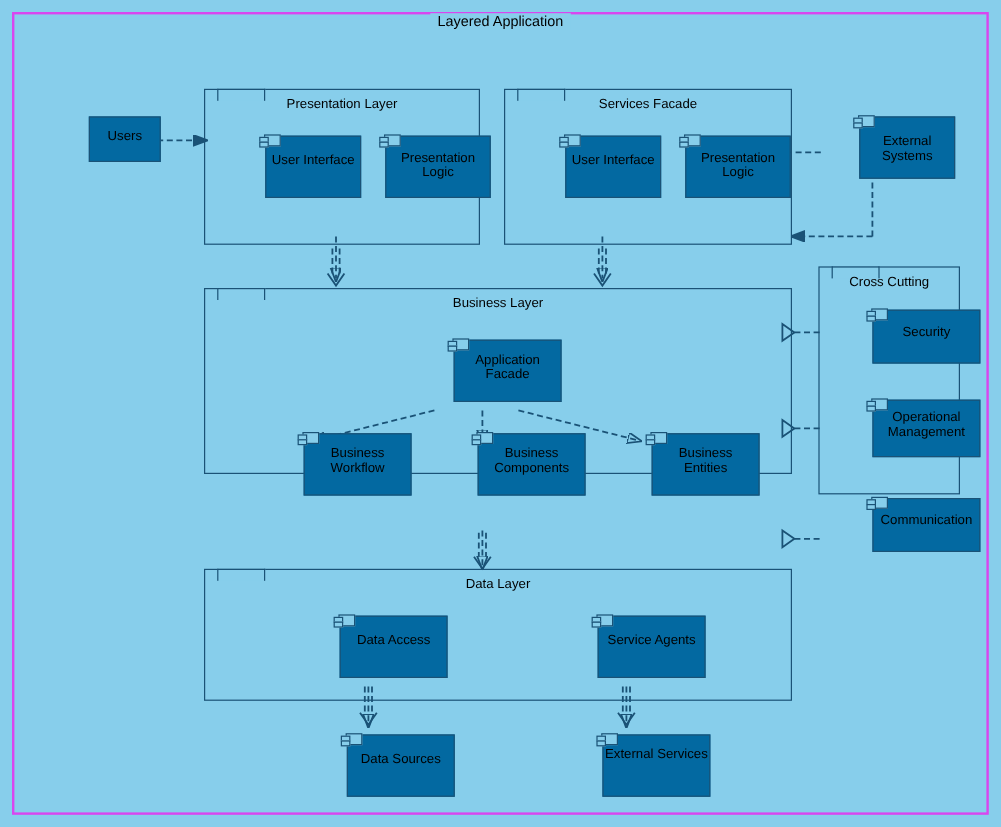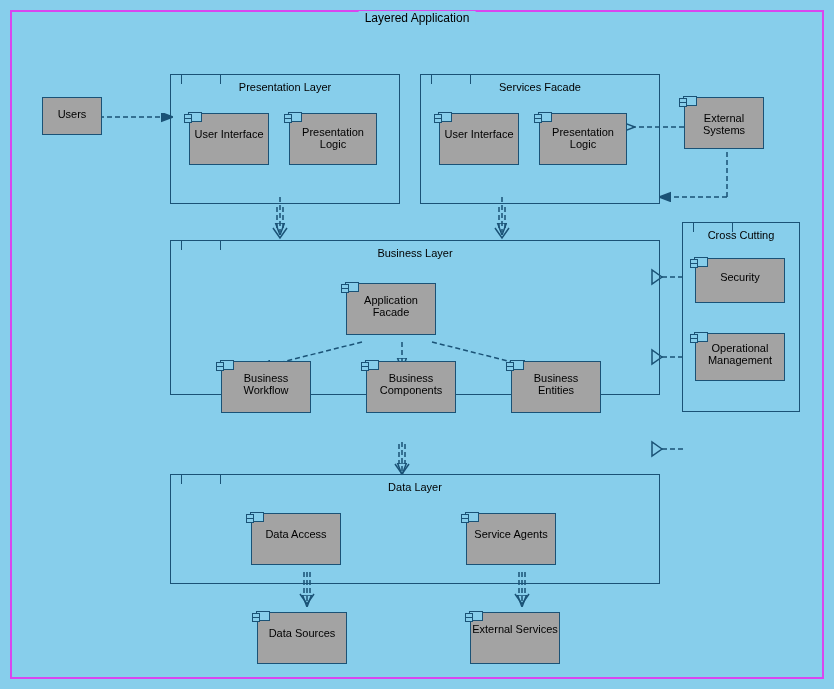--- a/index.html
+++ b/index.html
@@ -31,21 +31,22 @@
       padding: 0 6px;
       font-size: 12px;
       color: #000;
       white-space: nowrap;
     }
 
     
     .box {
       position: absolute;
       border: 1.5px solid #1a5276;
-      background: #a3a3a3;
+      background: #0369a1;
+      margin-left: 32px;
     }
 
     .box-label {
       position: absolute;
       width: 100%;
       text-align: center;
       color: #000;
     }
 
     
@@ -281,15 +282,19 @@
     <div class="box" style="left:12px; top:35px; width:90px; height:45px;">
       <div class="comp-marker"></div>
       <span class="box-label" style="top:12px;">Security</span>
     </div>
 
     <div class="box" style="left:12px; top:110px; width:90px; height:48px;">
       <div class="comp-marker"></div>
       <span class="box-label" style="top:8px;">Operational<br>Management</span>
     </div>
 
+    <div class="box" style="left:12px; top:192px; width:90px; height:45px;">
+      <div class="comp-marker"></div>
+      <span class="box-label" style="top:12px;">Communication</span>
+    </div>
   </div>
 
 </div>
 
 </body></html>

